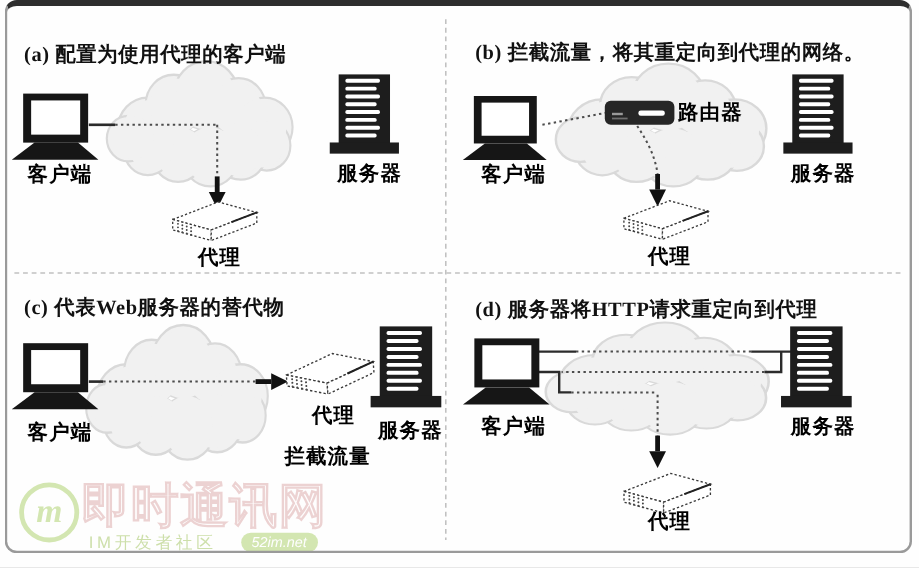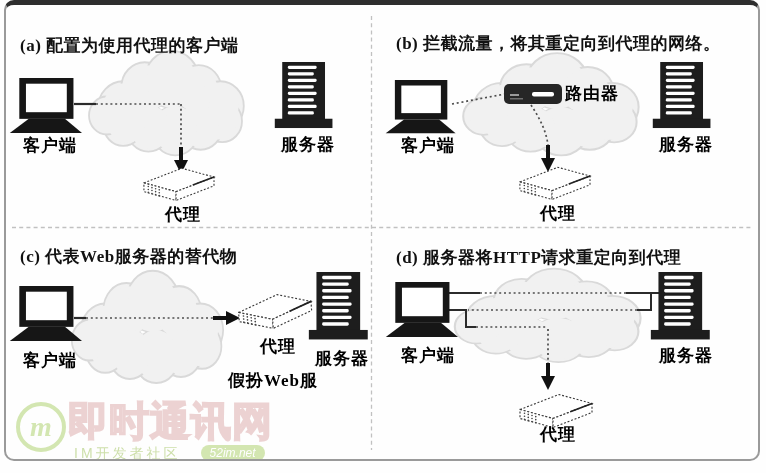--- a/index.html
+++ b/index.html
@@ -23,21 +23,21 @@
   svg.art{position:absolute;left:0;top:0;}
   
   .watermark{position:absolute;left:12px;top:394px;width:270px;height:72px;opacity:0.5;}
   .wm-logo{
     position:absolute;left:4px;top:8px;width:42px;height:42px;border:4px solid #a9cf66;
     border-radius:50%;color:#a9cf66;font-size:28px;font-style:italic;font-weight:700;
     display:flex;align-items:center;justify-content:center;
     font-family:"Liberation Serif","DejaVu Serif",serif;
   }
   .wm-name{
-    position:absolute;left:56px;top:0px;font-size:40px;font-weight:700;letter-spacing:1px;
+    position:absolute;left:56px;top:0px;font-size:40px;font-weight:400;letter-spacing:1px;
     font-family:"Liberation Sans","DejaVu Sans",sans-serif;
     color:rgba(255,248,248,0.18);-webkit-text-stroke:2px #dba8a8;white-space:nowrap;
   }
   .wm-sub{position:absolute;left:62px;top:50px;white-space:nowrap;
     font-family:"Liberation Sans","DejaVu Sans",sans-serif;}
   .wm-community{color:#9dc159;font-size:14px;letter-spacing:3px;}
   .wm-badge{
     background:#a9cf66;color:#fff;border-radius:9px;padding:1px 9px;font-size:12px;
     font-style:italic;margin-left:20px;vertical-align:1px;
   }
@@ -187,21 +187,21 @@
   <div class="lbl" style="left:272px;top:136px;width:72px">服务器</div>
   <div class="lbl" style="left:153px;top:206px;width:60px">代理</div>
 
   <div class="lbl" style="left:392px;top:137px;width:72px">客户端</div>
   <div class="lbl" style="left:565px;top:85px">路由器</div>
   <div class="lbl" style="left:650px;top:136px;width:72px">服务器</div>
   <div class="lbl" style="left:528px;top:205px;width:60px">代理</div>
 
   <div class="lbl" style="left:14px;top:352px;width:72px">客户端</div>
   <div class="lbl" style="left:243px;top:338px;width:70px">代理</div>
-  <div class="lbl" style="left:222px;top:372px;width:102px">假扮Web服</div>
+  <div class="lbl" style="left:222px;top:372px;width:102px">拦截流量</div>
   <div class="lbl" style="left:306px;top:350px;width:72px">服务器</div>
 
   <div class="lbl" style="left:392px;top:347px;width:72px">客户端</div>
   <div class="lbl" style="left:650px;top:347px;width:72px">服务器</div>
   <div class="lbl" style="left:528px;top:426px;width:60px">代理</div>
 
   <div class="watermark">
     <div class="wm-logo">
       <span>m</span>
     </div>

